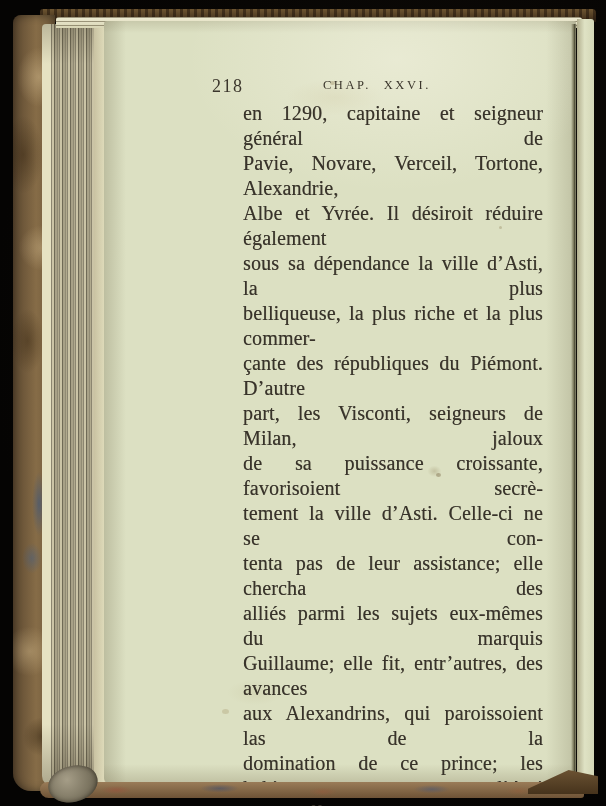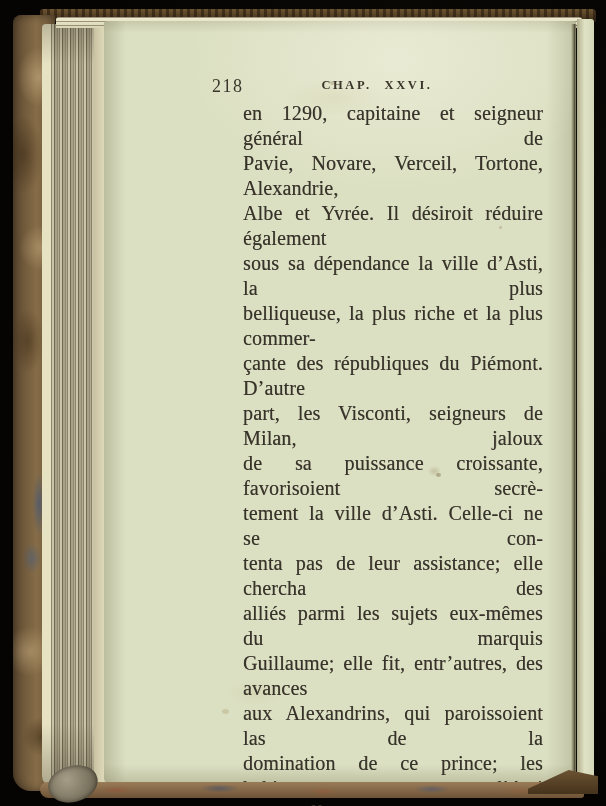--- a/index.html
+++ b/index.html
@@ -80,21 +80,21 @@
 
   
   .text-block{ position:absolute; left:107px; top:53px; width:332px; color:var(--ink,#38332a); }
   .pg-header{ position:relative; height:20px; }
   .page-number{
     position:absolute; left:1px; top:2px;
     font-size:18px; letter-spacing:1.5px; color:#3b362c;
   }
   .chapter-heading{
     position:absolute; left:50%; transform:translateX(-50%); top:4px;
-    font-size:12.5px; letter-spacing:2.6px; word-spacing:7px; white-space:nowrap; color:#3b362c;font-weight:bold;
+    font-size:12.5px; letter-spacing:2.6px; word-spacing:7px; white-space:nowrap; color:#3b362c;
   }
   .body-text{
     margin-top:7px;
     font-size:20px; line-height:25px;
     letter-spacing:.15px; word-spacing:1.2px;
     white-space:pre-line;
     text-align:justify; text-align-last:justify;
     text-shadow:.3px .3px .6px rgba(56,51,42,.55);
     margin-left:32px;
   }

